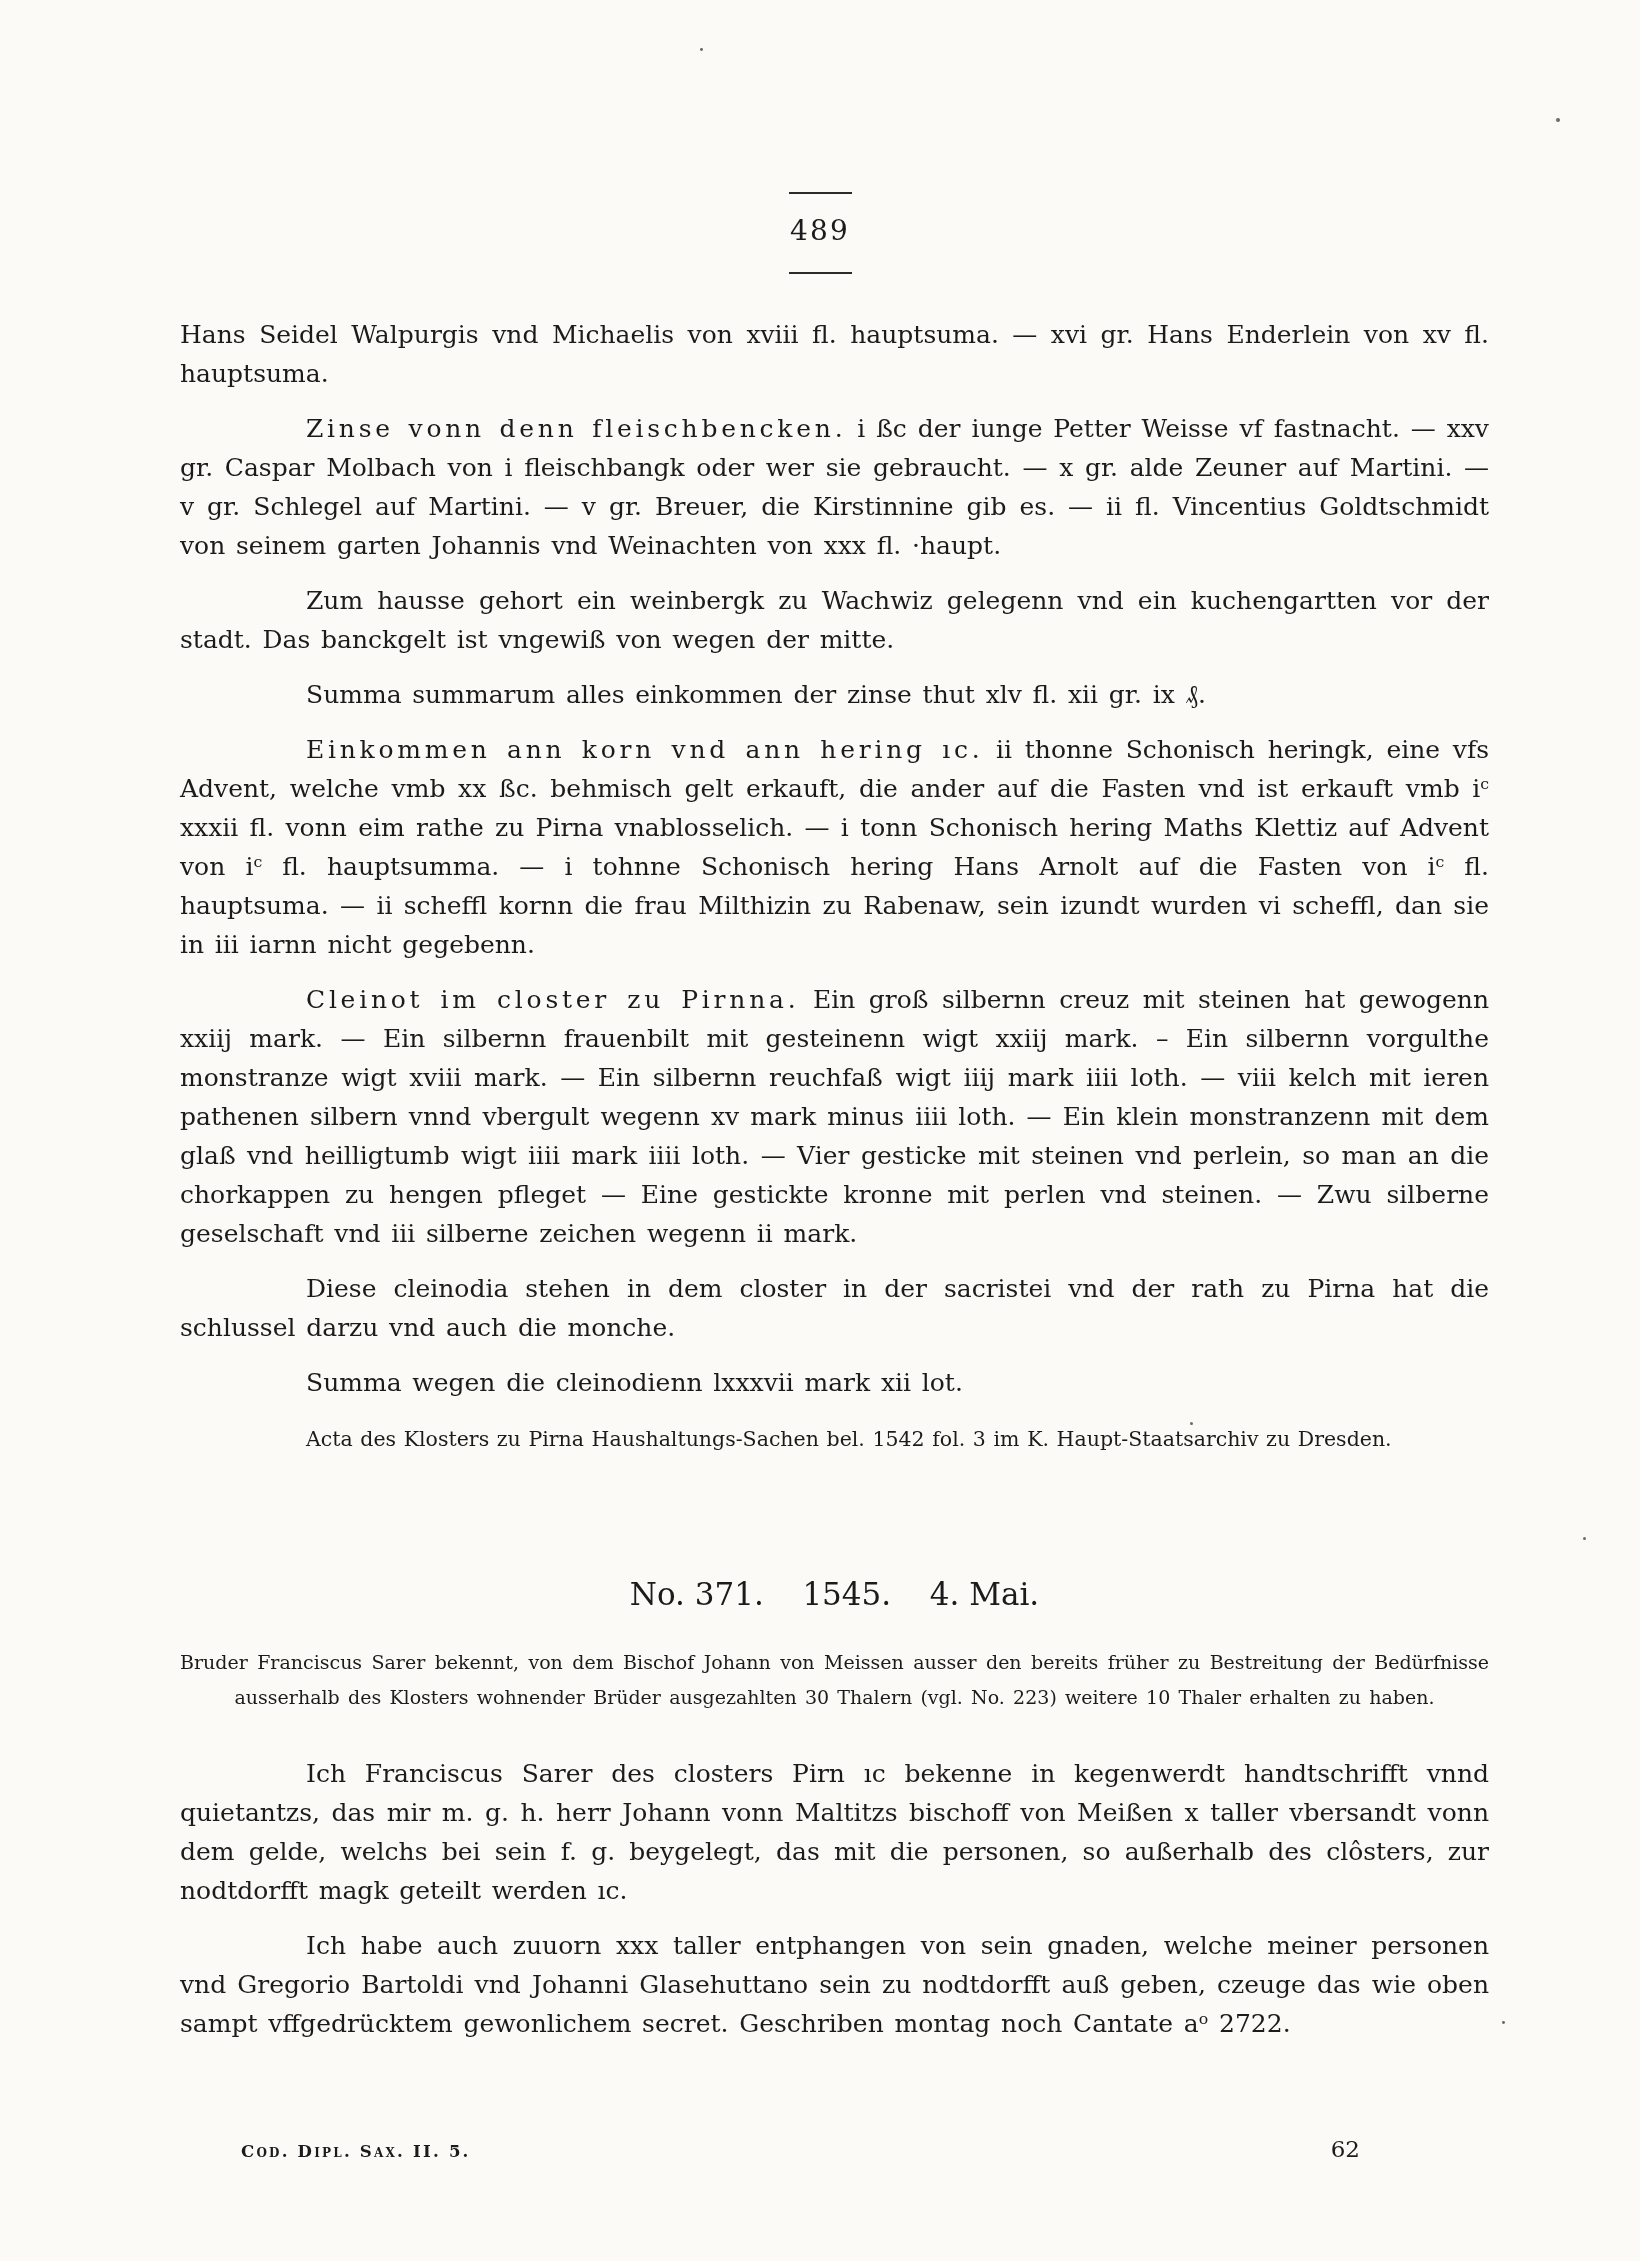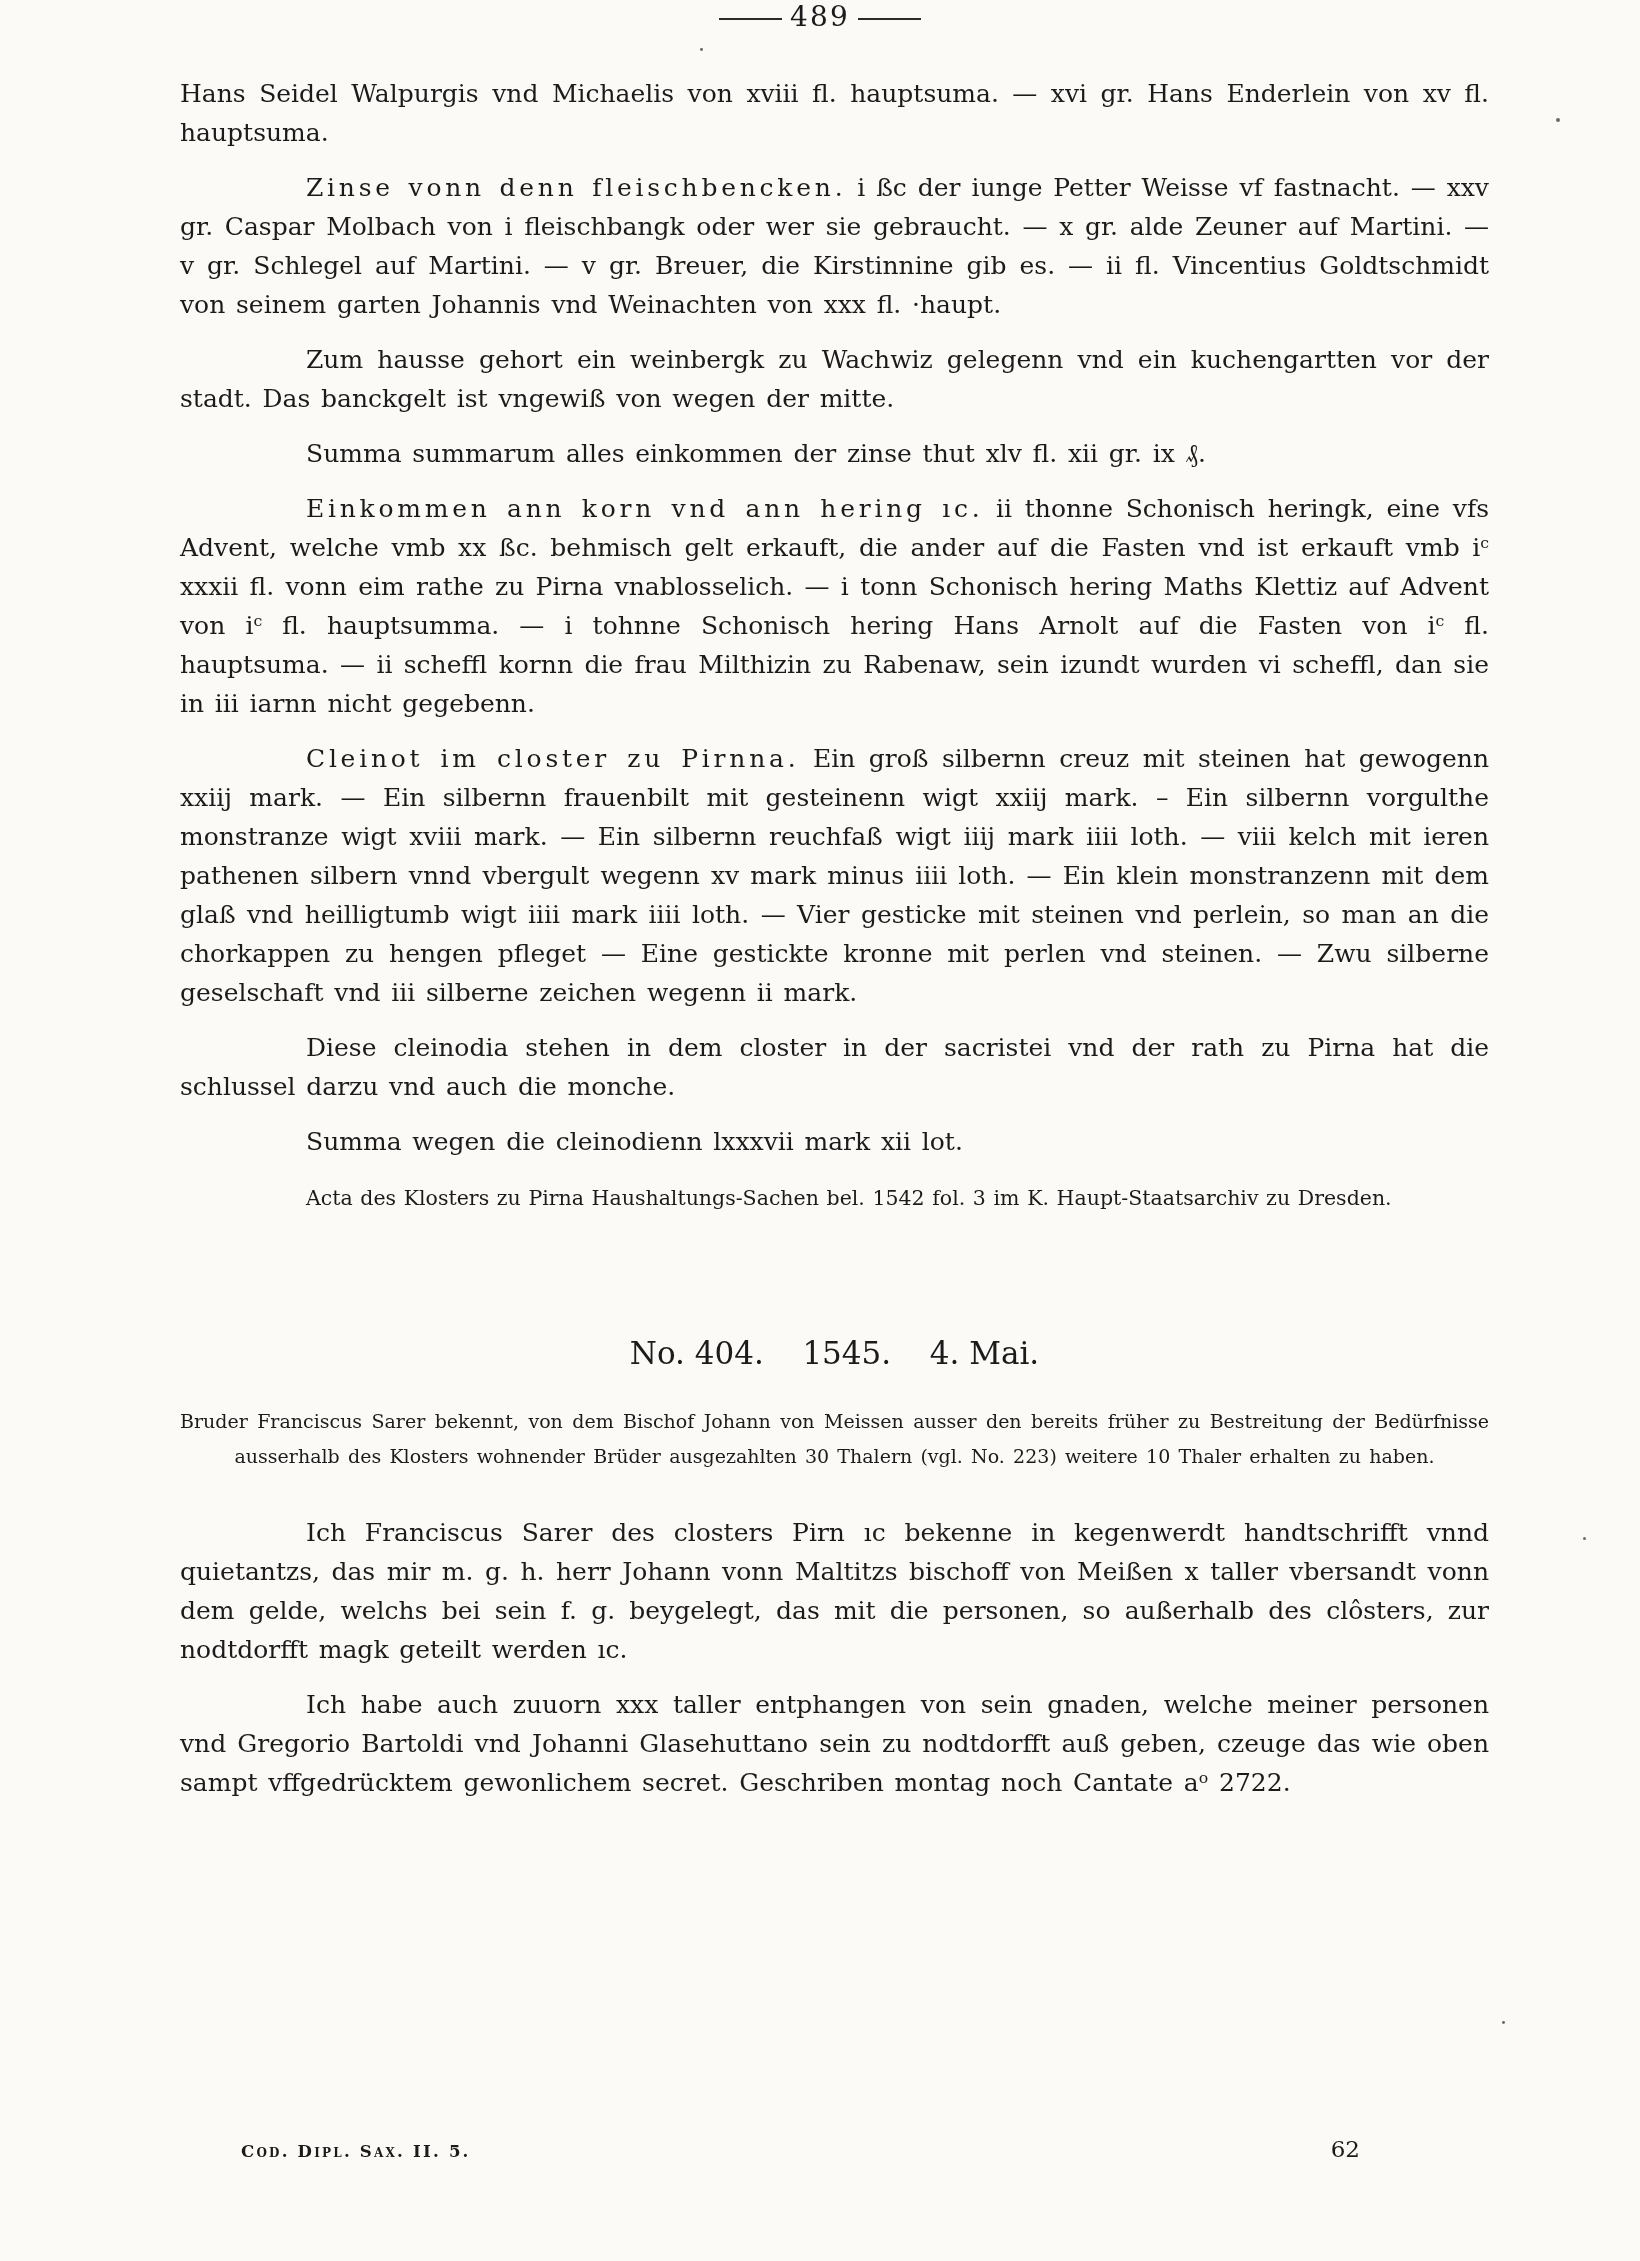--- a/index.html
+++ b/index.html
@@ -9,21 +9,22 @@
     background:#f2f0ea;
   }
   .page{
     position:relative;
     width:1640px;height:2261px;
     background:#fbfaf6;
     color:#1b1b1b;
     overflow:hidden;
   }
   .running-head{
-    display:flex;justify-content:center;align-items:center;gap:8px;
+    padding-top:186px;
+    display:flex;justify-content:center;align-items:center;gap:20px;flex-direction:column;
   }
   .rule{display:inline-block;width:63px;height:0;border-top:2.2px solid #2a2a2a;margin-top:5.5px;}
   .pagenum{font-size:28px;letter-spacing:2.2px;}
   .content{margin:41px 135px 0 164px;}
   .content p{
     margin:16px;
     text-indent:126px;
     text-align:justify;
     font-size:25px;
     line-height:39px;
@@ -92,21 +93,21 @@
       <p>Summa summarum alles einkommen der zinse thut xlv fl. xii gr. ix ₰.</p>
       <p><span class="spaced">Einkommen ann korn vnd ann hering ıc.</span><span> ii thonne Schonisch heringk, eine vfs Advent, welche vmb xx ßc. behmisch gelt erkauft, die ander auf die Fasten vnd ist erkauft vmb iᶜ xxxii fl. vonn eim rathe zu Pirna vnablosselich. — i tonn Schonisch hering Maths Klettiz auf Advent von iᶜ fl. hauptsumma. — i tohnne Schonisch hering Hans Arnolt auf die Fasten von iᶜ fl. hauptsuma. — ii scheffl kornn die frau Milthizin zu Rabenaw, sein izundt wurden vi scheffl, dan sie in iii iarnn nicht gegebenn.</span></p>
       <p class="gap-before"><span class="spaced">Cleinot im closter zu Pirnna.</span><span> Ein groß silbernn creuz mit steinen hat gewogenn xxiij mark. — Ein silbernn frauenbilt mit gesteinenn wigt xxiij mark. – Ein silbernn vorgulthe monstranze wigt xviii mark. — Ein silbernn reuchfaß wigt iiij mark iiii loth. — viii kelch mit ieren pathenen silbern vnnd vbergult wegenn xv mark minus iiii loth. — Ein klein monstranzenn mit dem glaß vnd heilligtumb wigt iiii mark iiii loth. — Vier gesticke mit steinen vnd perlein, so man an die chorkappen zu hengen pfleget — Eine gestickte kronne mit perlen vnd steinen. — Zwu silberne geselschaft vnd iii silberne zeichen wegenn ii mark.</span></p>
       <p>Diese cleinodia stehen in dem closter in der sacristei vnd der rath zu Pirna hat die schlussel darzu vnd auch die monche.</p>
       <p>Summa wegen die cleinodienn lxxxvii mark xii lot.</p>
       <p class="source">Acta des Klosters zu Pirna Haushaltungs-Sachen bel. 1542 fol. 3 im K. Haupt-Staatsarchiv zu Dresden.</p>
     </section>
 
     <section>
       <h2 class="docheading">
-        <span>No. 404.</span>
+        <span>No. 371.</span>
         <span>1545.</span>
         <span>4. Mai.</span>
       </h2>
       <p class="regest">Bruder Franciscus Sarer bekennt, von dem Bischof Johann von Meissen ausser den bereits früher zu Bestreitung der Bedürfnisse ausserhalb des Klosters wohnender Brüder ausgezahlten 30 Thalern (vgl. No. 223) weitere 10 Thaler erhalten zu haben.</p>
       <p class="body-first">Ich Franciscus Sarer des closters Pirn ıc bekenne in kegenwerdt handtschrifft vnnd quietantzs, das mir m. g. h. herr Johann vonn Maltitzs bischoff von Meißen x taller vbersandt vonn dem gelde, welchs bei sein f. g. beygelegt, das mit die personen, so außerhalb des clôsters, zur nodtdorfft magk geteilt werden ıc.</p>
       <p>Ich habe auch zuuorn xxx taller entphangen von sein gnaden, welche meiner personen vnd Gregorio Bartoldi vnd Johanni Glasehuttano sein zu nodtdorfft auß geben, czeuge das wie oben sampt vffgedrücktem gewonlichem secret. Geschriben montag noch Cantate aᵒ 2722.</p>
     </section>
 
   </div>
 

